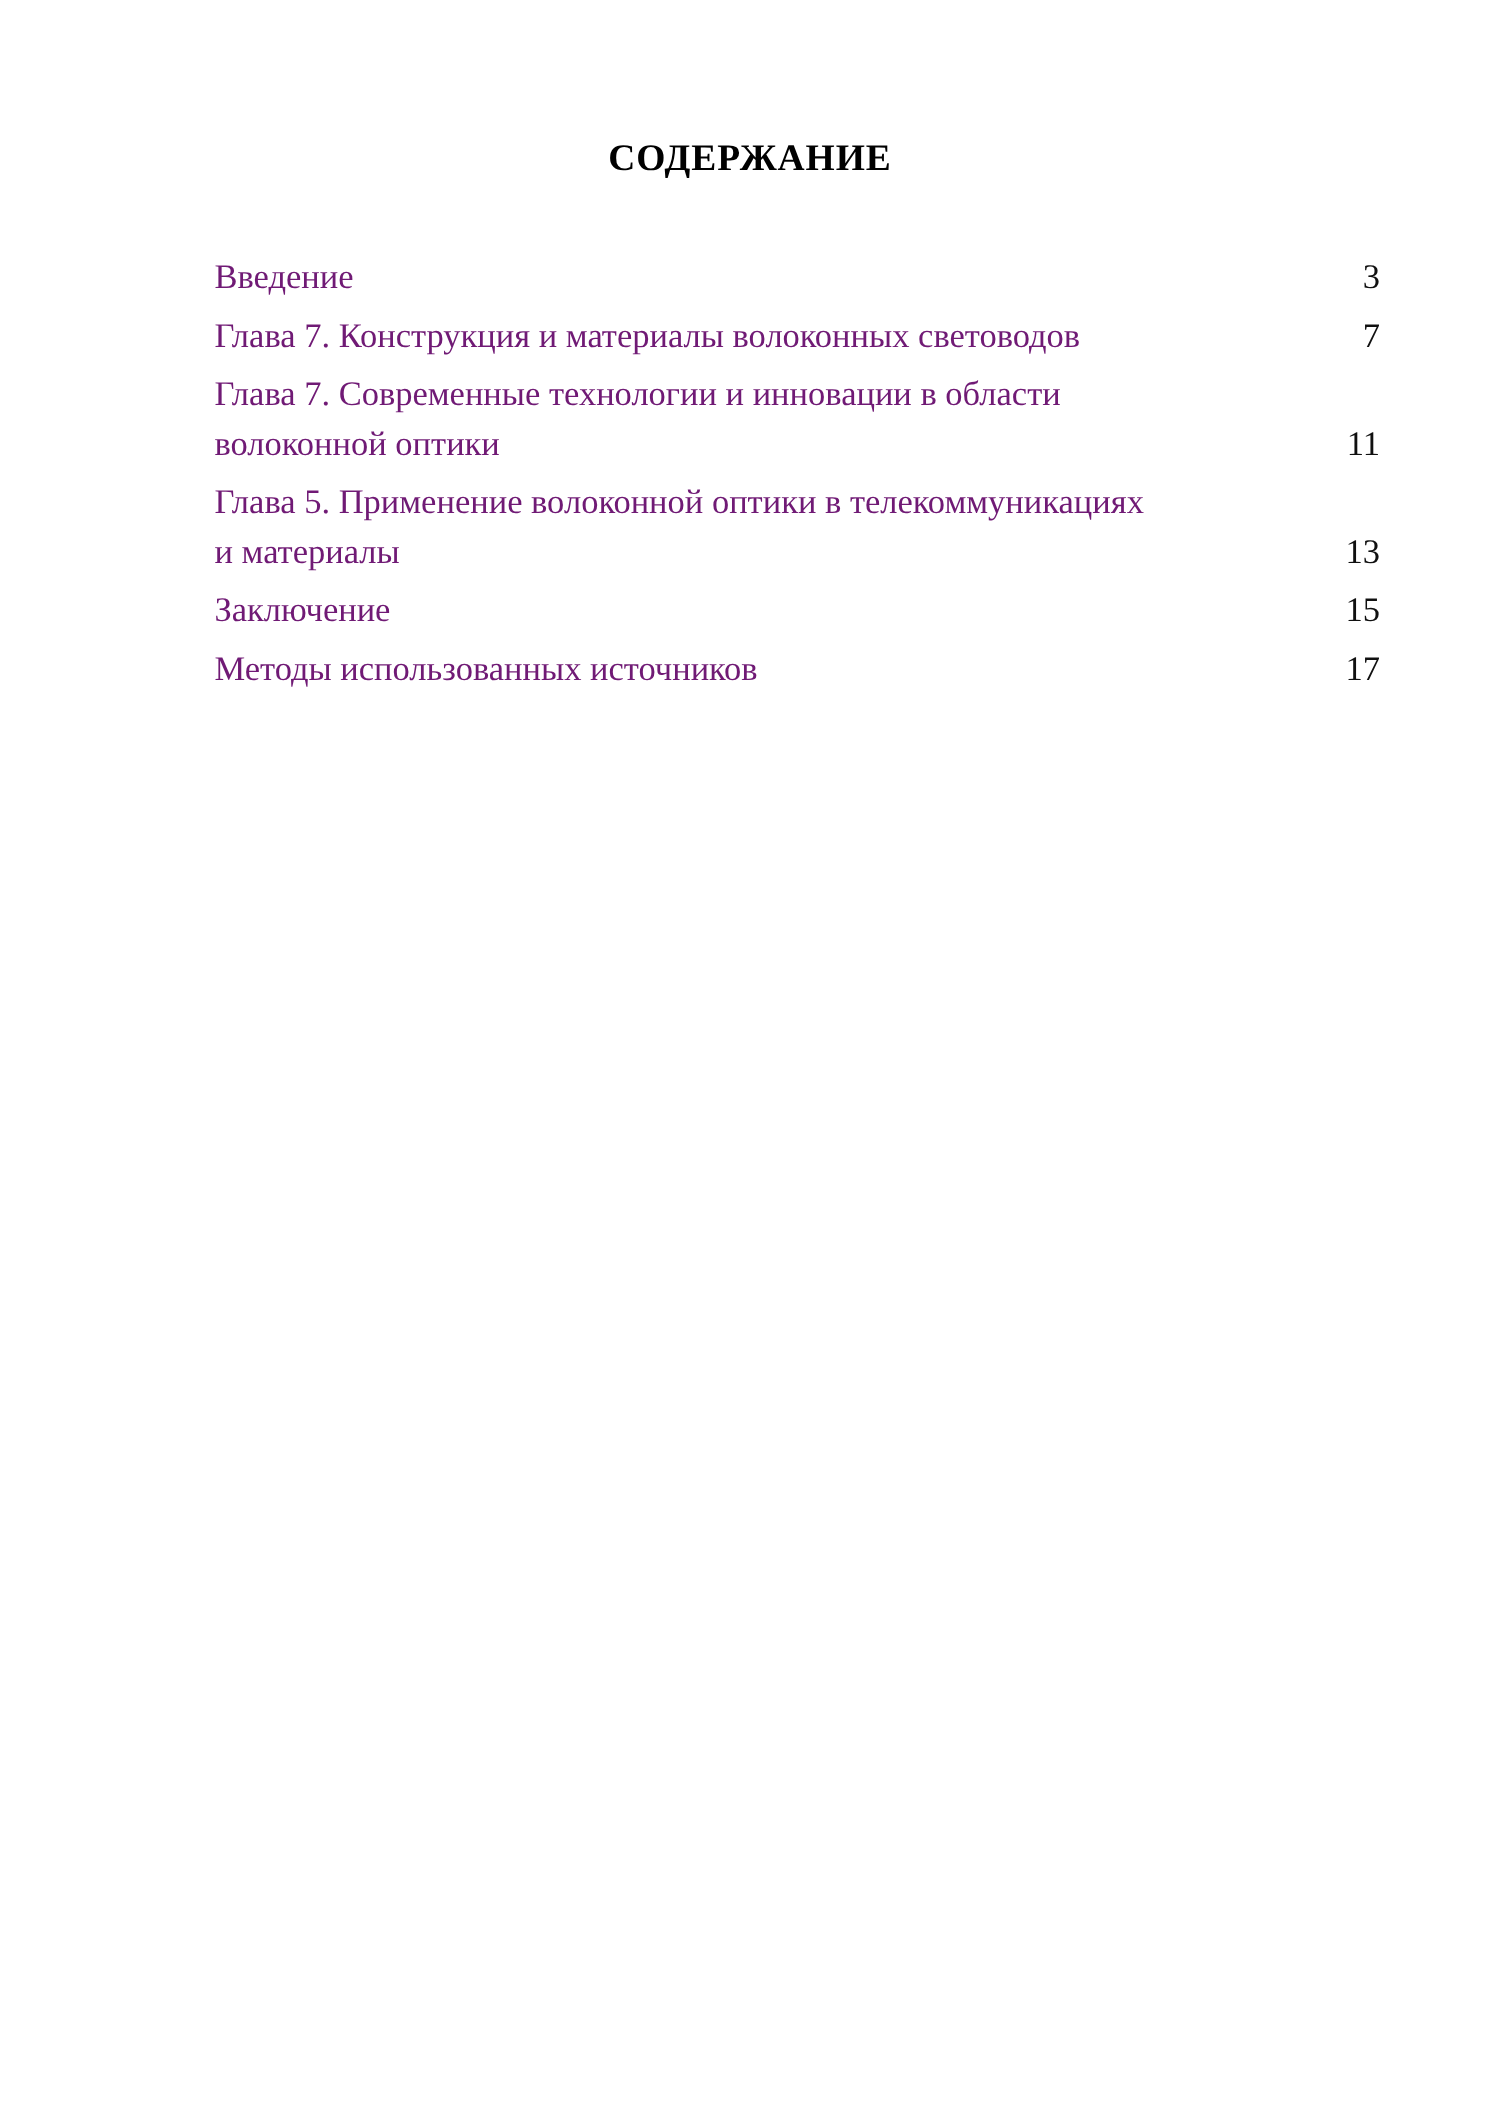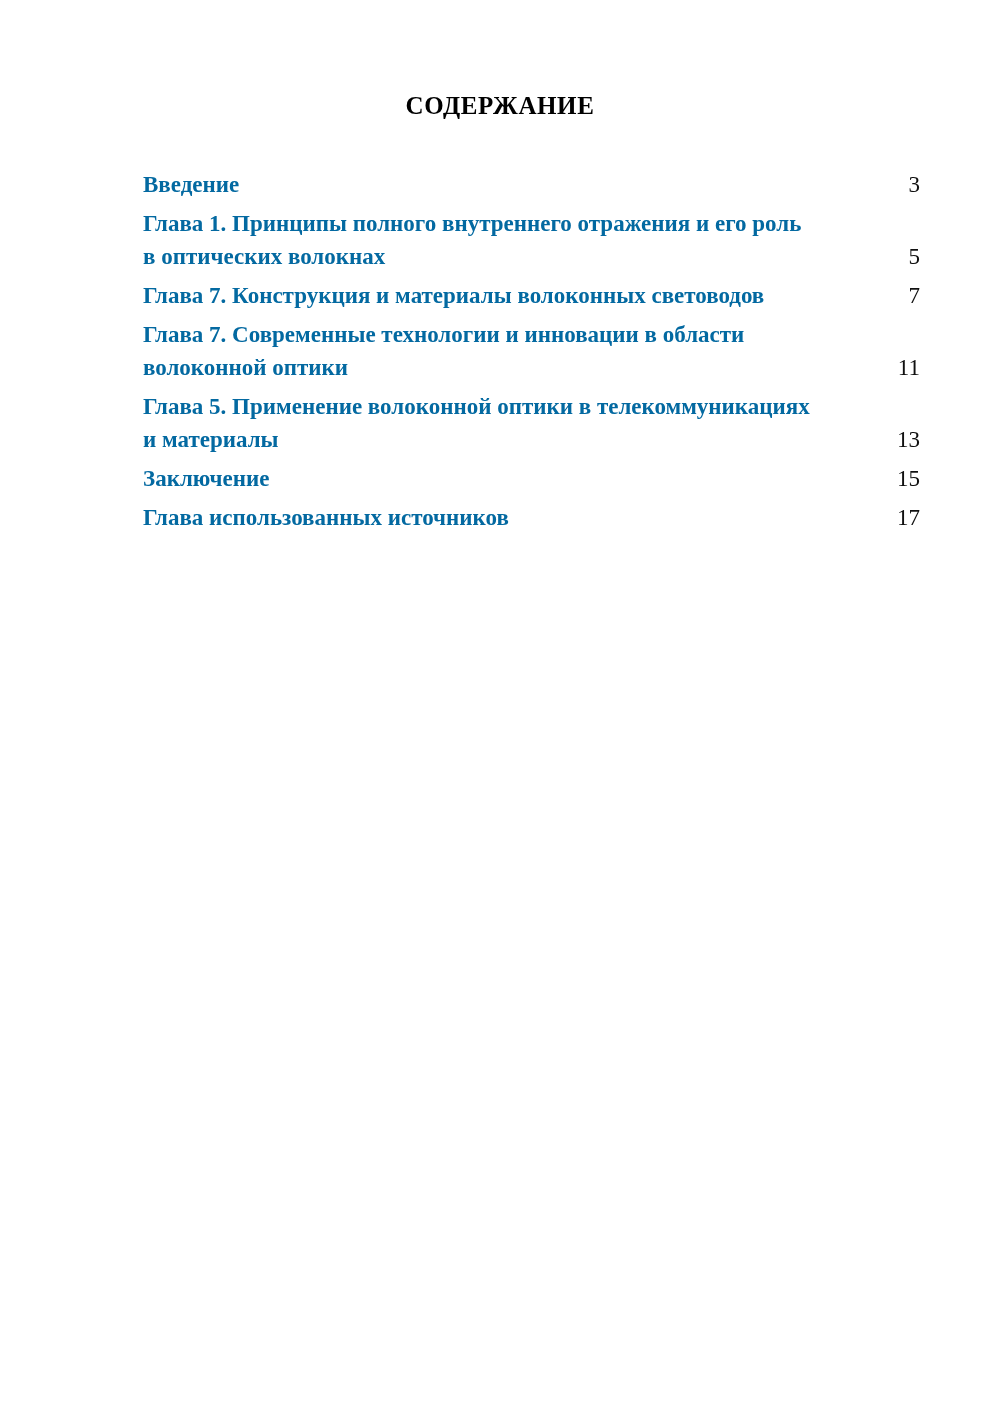--- a/index.html
+++ b/index.html
@@ -44,22 +44,21 @@
   .toc-entry {
     position: relative;
     width: 100%;
     margin-bottom: 6px;
   }
 
   .toc-lines {
     width: 670px;
     font-size: 23px;
     line-height: 33px;
-    color: #0369a1;
-    font-weight: bold;
+    color: #701a75;
   }
 
   .toc-line {
     display: block;
     white-space: nowrap;
   }
 
   .toc-page {
     position: absolute;
     right: 0;
@@ -92,27 +91,20 @@
 
   <div class="toc">
       <div class="toc-entry">
         <div class="toc-lines">
           <span class="toc-line">Введение</span>
         </div>
         <div class="toc-page">3</div>
       </div>
       <div class="toc-entry">
         <div class="toc-lines">
-          <span class="toc-line">Глава 1. Принципы полного внутреннего отражения и его роль</span>
-          <span class="toc-line">в оптических волокнах</span>
-        </div>
-        <div class="toc-page">5</div>
-      </div>
-      <div class="toc-entry">
-        <div class="toc-lines">
           <span class="toc-line">Глава 7. Конструкция и материалы волоконных световодов</span>
         </div>
         <div class="toc-page">7</div>
       </div>
       <div class="toc-entry">
         <div class="toc-lines">
           <span class="toc-line">Глава 7. Современные технологии и инновации в области</span>
           <span class="toc-line">волоконной оптики</span>
         </div>
         <div class="toc-page">11</div>
@@ -125,21 +117,21 @@
         <div class="toc-page">13</div>
       </div>
       <div class="toc-entry">
         <div class="toc-lines">
           <span class="toc-line">Заключение</span>
         </div>
         <div class="toc-page">15</div>
       </div>
       <div class="toc-entry">
         <div class="toc-lines">
-          <span class="toc-line">Глава использованных источников</span>
+          <span class="toc-line">Методы использованных источников</span>
         </div>
         <div class="toc-page">17</div>
       </div>
     </div>
 
   <div class="page-folio">2</div>
 
 </div>
 
 </body></html>

